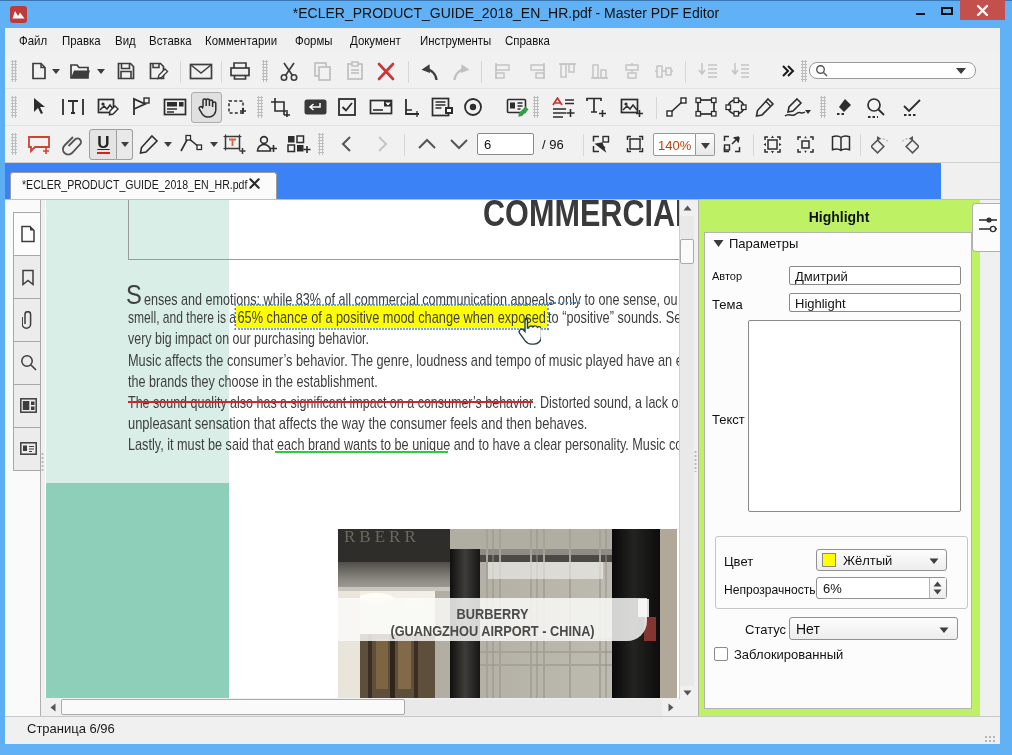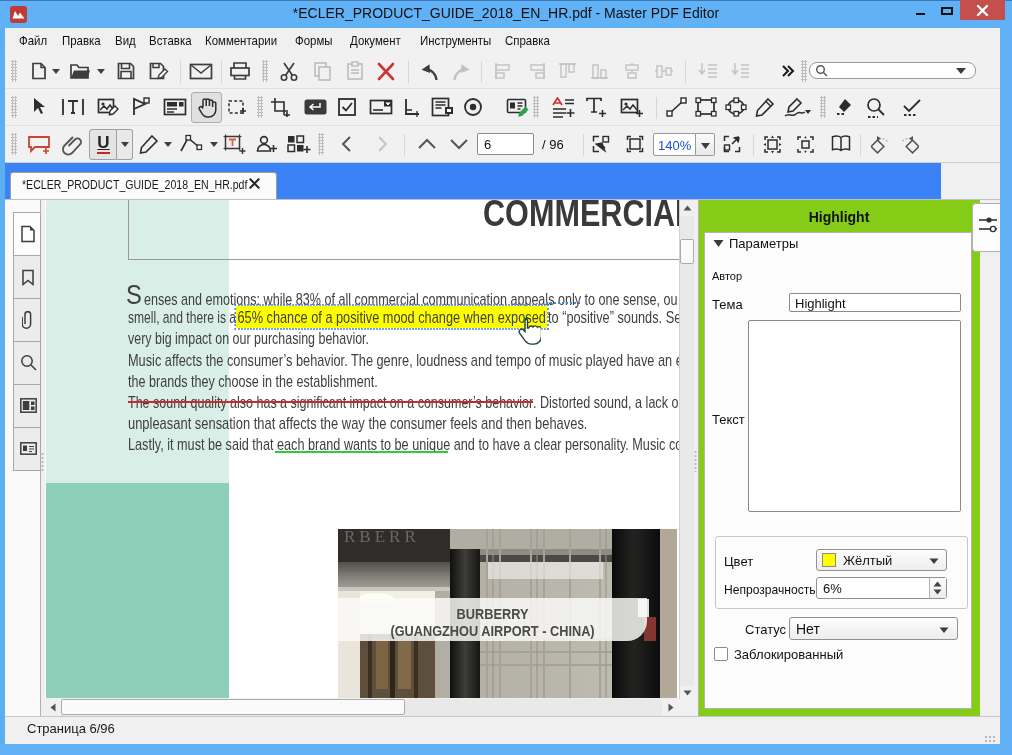--- a/index.html
+++ b/index.html
@@ -19,21 +19,21 @@
 .tb2 { top:89px; height:37px; }
 .tb3 { top:126px; height:37px; border-bottom:1px solid #cfcfcf; }
 .tabbar { left:0; top:163px; width:941px; height:37px; background:#3b82f6; }
 .tab { left:10px; top:9px; width:267px; height:28px; background:#fbfbfb; border:1px solid #9c9c9c; border-bottom:none; border-radius:3px 3px 0 0; }
 .tab-line { left:0; top:36px; width:1012px; height:1px; background:#c0c0c0; }
 .sidebar { left:5px; top:200px; width:36px; height:516px; background:#fafafa; border-right:1px solid #b0b0b0; }
 .sbtn { position:absolute; left:8px; width:28px; height:44px; background:#ececec; border:1px solid #a8a8a8; }
 .viewport { left:45px; top:200px; width:634px; height:498px; background:#fff; overflow:hidden; }
 .vscroll { left:679px; top:200px; width:15px; height:500px; background:#e9e9e9; border-left:1px solid #d0d0d0; }
 .hscroll { left:45px; top:699px; width:649px; height:17px; background:#e9e9e9; }
-.panel { left:698px; top:200px; width:282px; height:516px; background:#84cc16; border-left:1px solid #b0b0b0; }
+.panel { left:698px; top:200px; width:282px; height:516px; background:#bef264; border-left:1px solid #b0b0b0; }
 .statusbar { left:0; top:716px; width:1012px; height:28px; background:#f0f0f0; border-top:1px solid #c8c8c8; }
 .bord-l { left:0; top:28px; width:5px; height:727px; background:#5eaff2; }
 .bord-r { left:1000px; top:28px; width:12px; height:727px; background:#60b1f5; }
 .bord-b { left:0; top:744px; width:1012px; height:11px; background:#60b1f5; }
 .sep { position:absolute; width:1px; height:22px; background:#d6d6d6; }
 .grip { position:absolute; width:6px; height:22px;
   background-image:radial-gradient(circle, #bdbdbd 1px, transparent 1.2px);
   background-size:3px 3px; }
 svg.ic { position:absolute; }
 .docline { position:absolute; white-space:nowrap; font-size:17px; line-height:17px; color:#3f3f3f; letter-spacing:0; transform:scaleX(0.87); transform-origin:0 0; }
@@ -386,21 +386,21 @@
 <svg class="ic" style="left:592px;top:9px" width="18" height="18" viewBox="0 0 18 18">
       <path d="M7 1.5 H1.5 v5 M1.5 11 v5.5 H7" fill="none" stroke="#2d2d2d" stroke-width="1.5"></path>
       <rect x="11" y="1.5" width="5.5" height="5.5" fill="none" stroke="#2d2d2d" stroke-width="1.4"></rect>
       <path d="M13 16 L4 9 l6 -1 z M9 9 L13 13" fill="#2d2d2d" stroke="#2d2d2d" stroke-width="1.2"></path>
     </svg>
 <svg class="ic" style="left:626px;top:9px" width="18" height="18" viewBox="0 0 18 18">
       <path d="M5 1.5 H1.5 v3.5 M13 1.5 h3.5 v3.5 M1.5 13 v3.5 H5 M16.5 13 v3.5 H13" fill="none" stroke="#2d2d2d" stroke-width="1.5"></path>
       <rect x="4" y="4" width="10" height="10" fill="none" stroke="#2d2d2d" stroke-width="1.5"></rect>
     </svg>
 <div class="abs" style="left:653px; top:7px; width:43px; height:23px; background:#fff; border:1px solid #999; border-radius:2px 0 0 2px;">
-      <span style="position:absolute; left:4px; top:4px; font-size:13px; color:#1d4ed8;">140%</span>
+      <span style="position:absolute; left:4px; top:4px; font-size:13px; color:#c2410c;">140%</span>
     </div>
 <div class="abs" style="left:696px; top:7px; width:19px; height:23px; background:linear-gradient(#fbfbfb,#e8e8e8); border:1px solid #999; border-left:none; border-radius:0 2px 2px 0;"></div>
 <svg class="ic" style="left:700px;top:16px" width="11" height="8" viewBox="0 0 11 8">
       <path d="M1 1 L5.5 7 L10 1 z" fill="#3d3d3d"></path>
     </svg>
 <svg class="ic" style="left:723px;top:9px" width="18" height="18" viewBox="0 0 18 18">
       <path d="M6 1.5 H1.5 v4.5 M1.5 12 v4.5 H6 M16.5 12 v4.5 H12" fill="none" stroke="#2d2d2d" stroke-width="1.5"></path>
       <rect x="1.5" y="10" width="5" height="5" fill="none" stroke="#2d2d2d" stroke-width="1.4"></rect>
       <path d="M16 2 L9 9 M16 2 l-5.5 1 M16 2 l-1 5.5" stroke="#2d2d2d" stroke-width="1.6"></path>
       <path d="M16 2 L11 3 L15 7 z" fill="#2d2d2d"></path>
@@ -597,20 +597,23 @@
       <path d="M1 13 h18" stroke="#333" stroke-width="1.6"></path>
       <circle cx="15" cy="13" r="2.6" fill="#fff" stroke="#333" stroke-width="1.4"></circle>
     </svg>
 
 <div class="abs" style="left:5px; top:32px; width:268px; height:477px; border:1px solid #b4b4b4; background:#fcfcfc;"></div>
 <svg class="ic" style="left:14px;top:39px" width="11" height="9" viewBox="0 0 11 9">
       <path d="M0.5 1 L10.5 1 L5.5 8 z" fill="#3a3a3a"></path>
     </svg>
 <div class="abs" style="left:30px; top:36px; font-size:13px; color:#111;">Параметры</div>
 <div class="abs" style="left:13px; top:70px; font-size:11px; color:#111;">Автор</div>
+<div class="abs" style="left:90px; top:66px; width:172px; height:19px; background:#fff; border:1px solid #8a8a8a; border-radius:2px;">
+      <span style="position:absolute; left:5px; top:2px; font-size:13px; color:#111;">Дмитрий</span>
+    </div>
 <div class="abs" style="left:13px; top:97px; font-size:13px; color:#111;">Тема</div>
 <div class="abs" style="left:90px; top:93px; width:172px; height:19px; background:#fff; border:1px solid #8a8a8a; border-radius:2px;">
       <span style="position:absolute; left:5px; top:2px; font-size:13px; color:#111;">Highlight</span>
     </div>
 <div class="abs" style="left:13px; top:212px; font-size:13px; color:#111;">Текст</div>
 <div class="abs" style="left:49px; top:120px; width:213px; height:192px; background:#fff; border:1px solid #8a8a8a; border-radius:2px;"></div>
 
 <div class="abs" style="left:16px; top:336px; width:253px; height:73px; border:1px solid #c6c6c6; border-radius:3px;"></div>
 <div class="abs" style="left:25px; top:354px; font-size:13px; color:#111;">Цвет</div>
 <div class="abs" style="left:117px; top:349px; width:131px; height:22px; background:linear-gradient(#fdfdfd,#ededed); border:1px solid #919191; border-radius:3px;">

